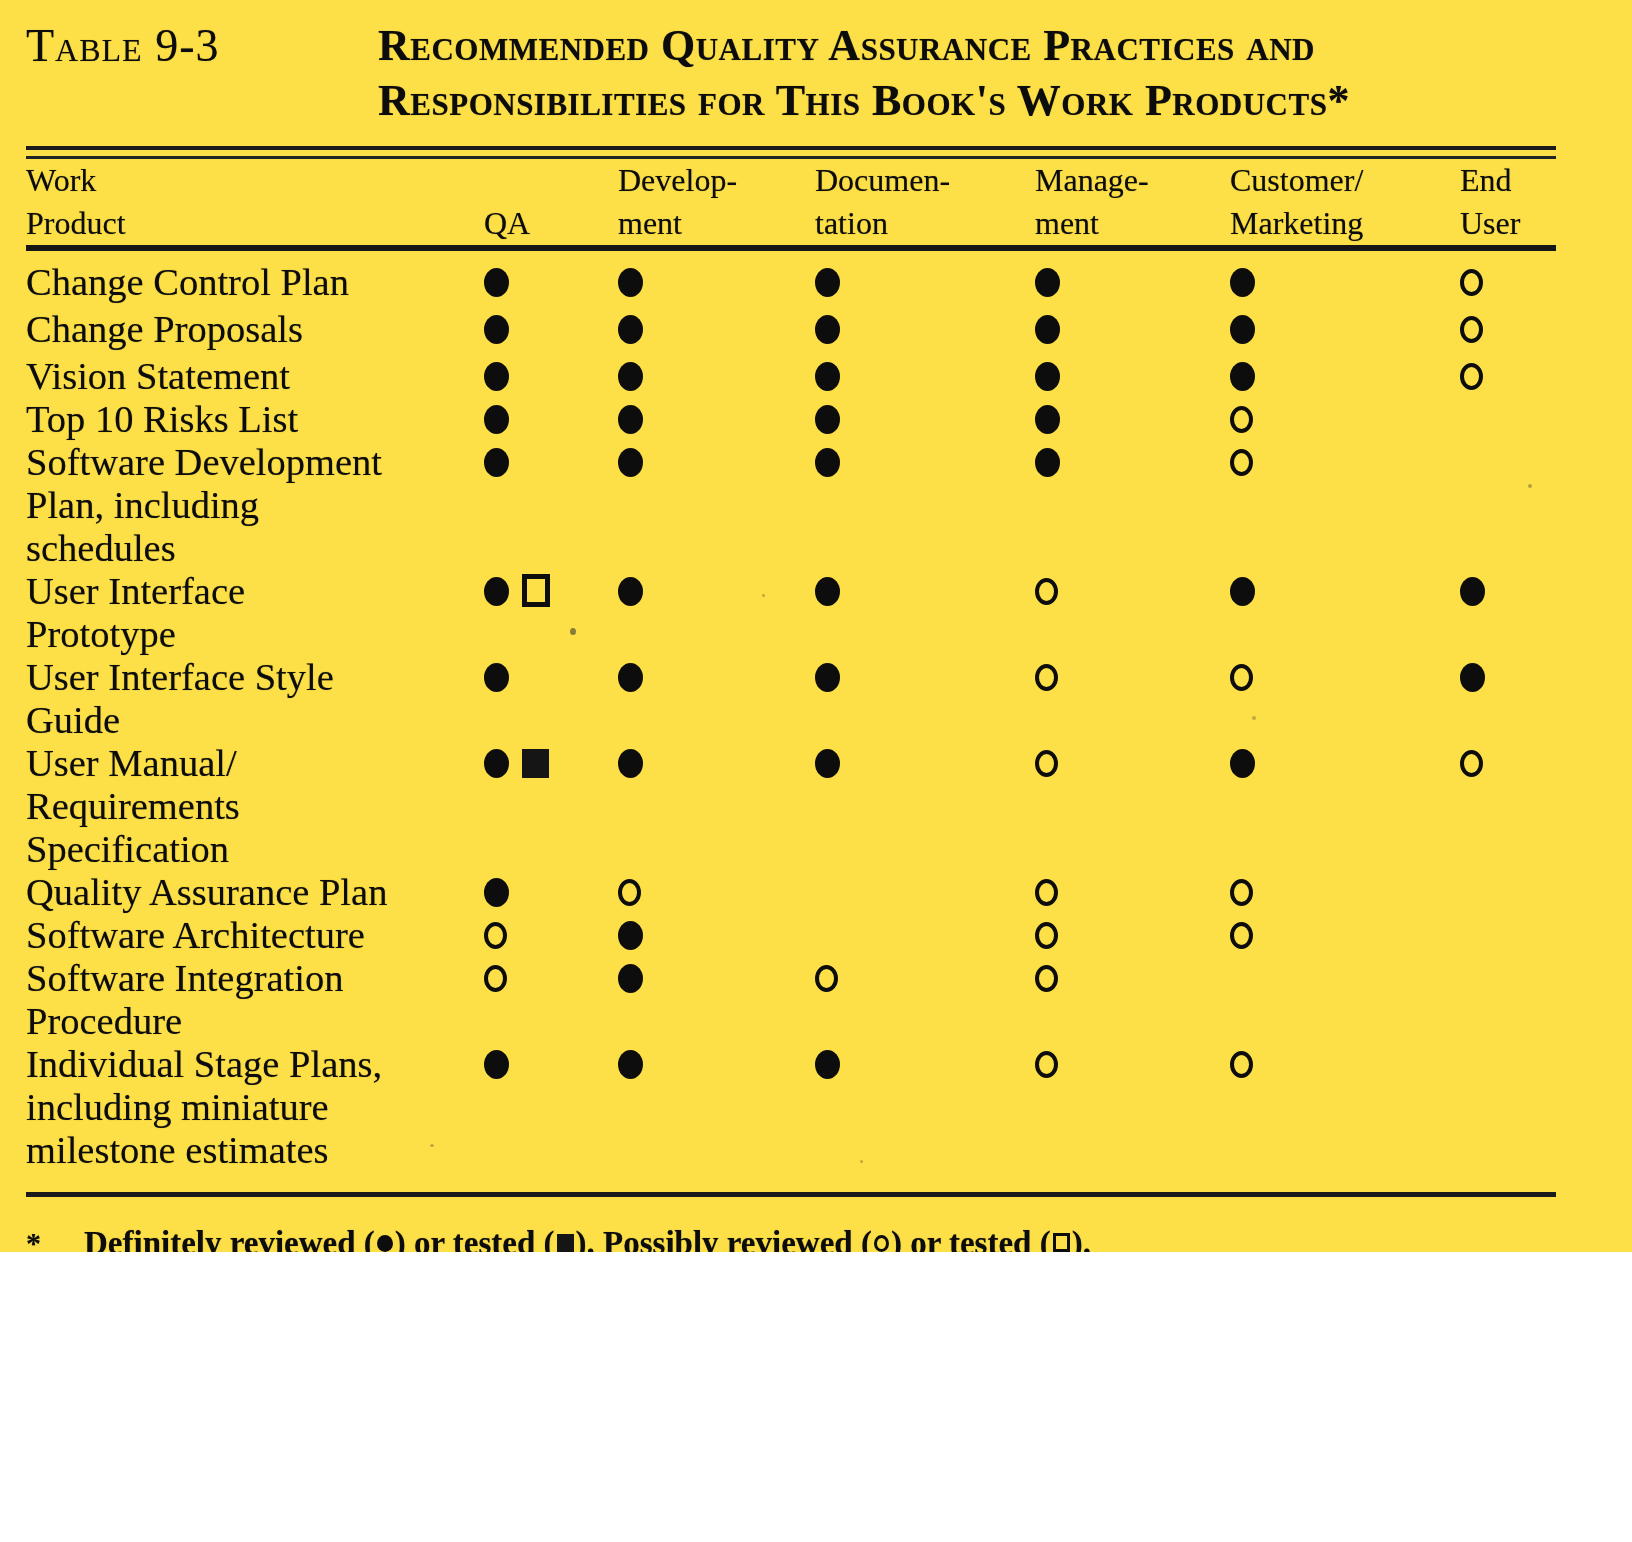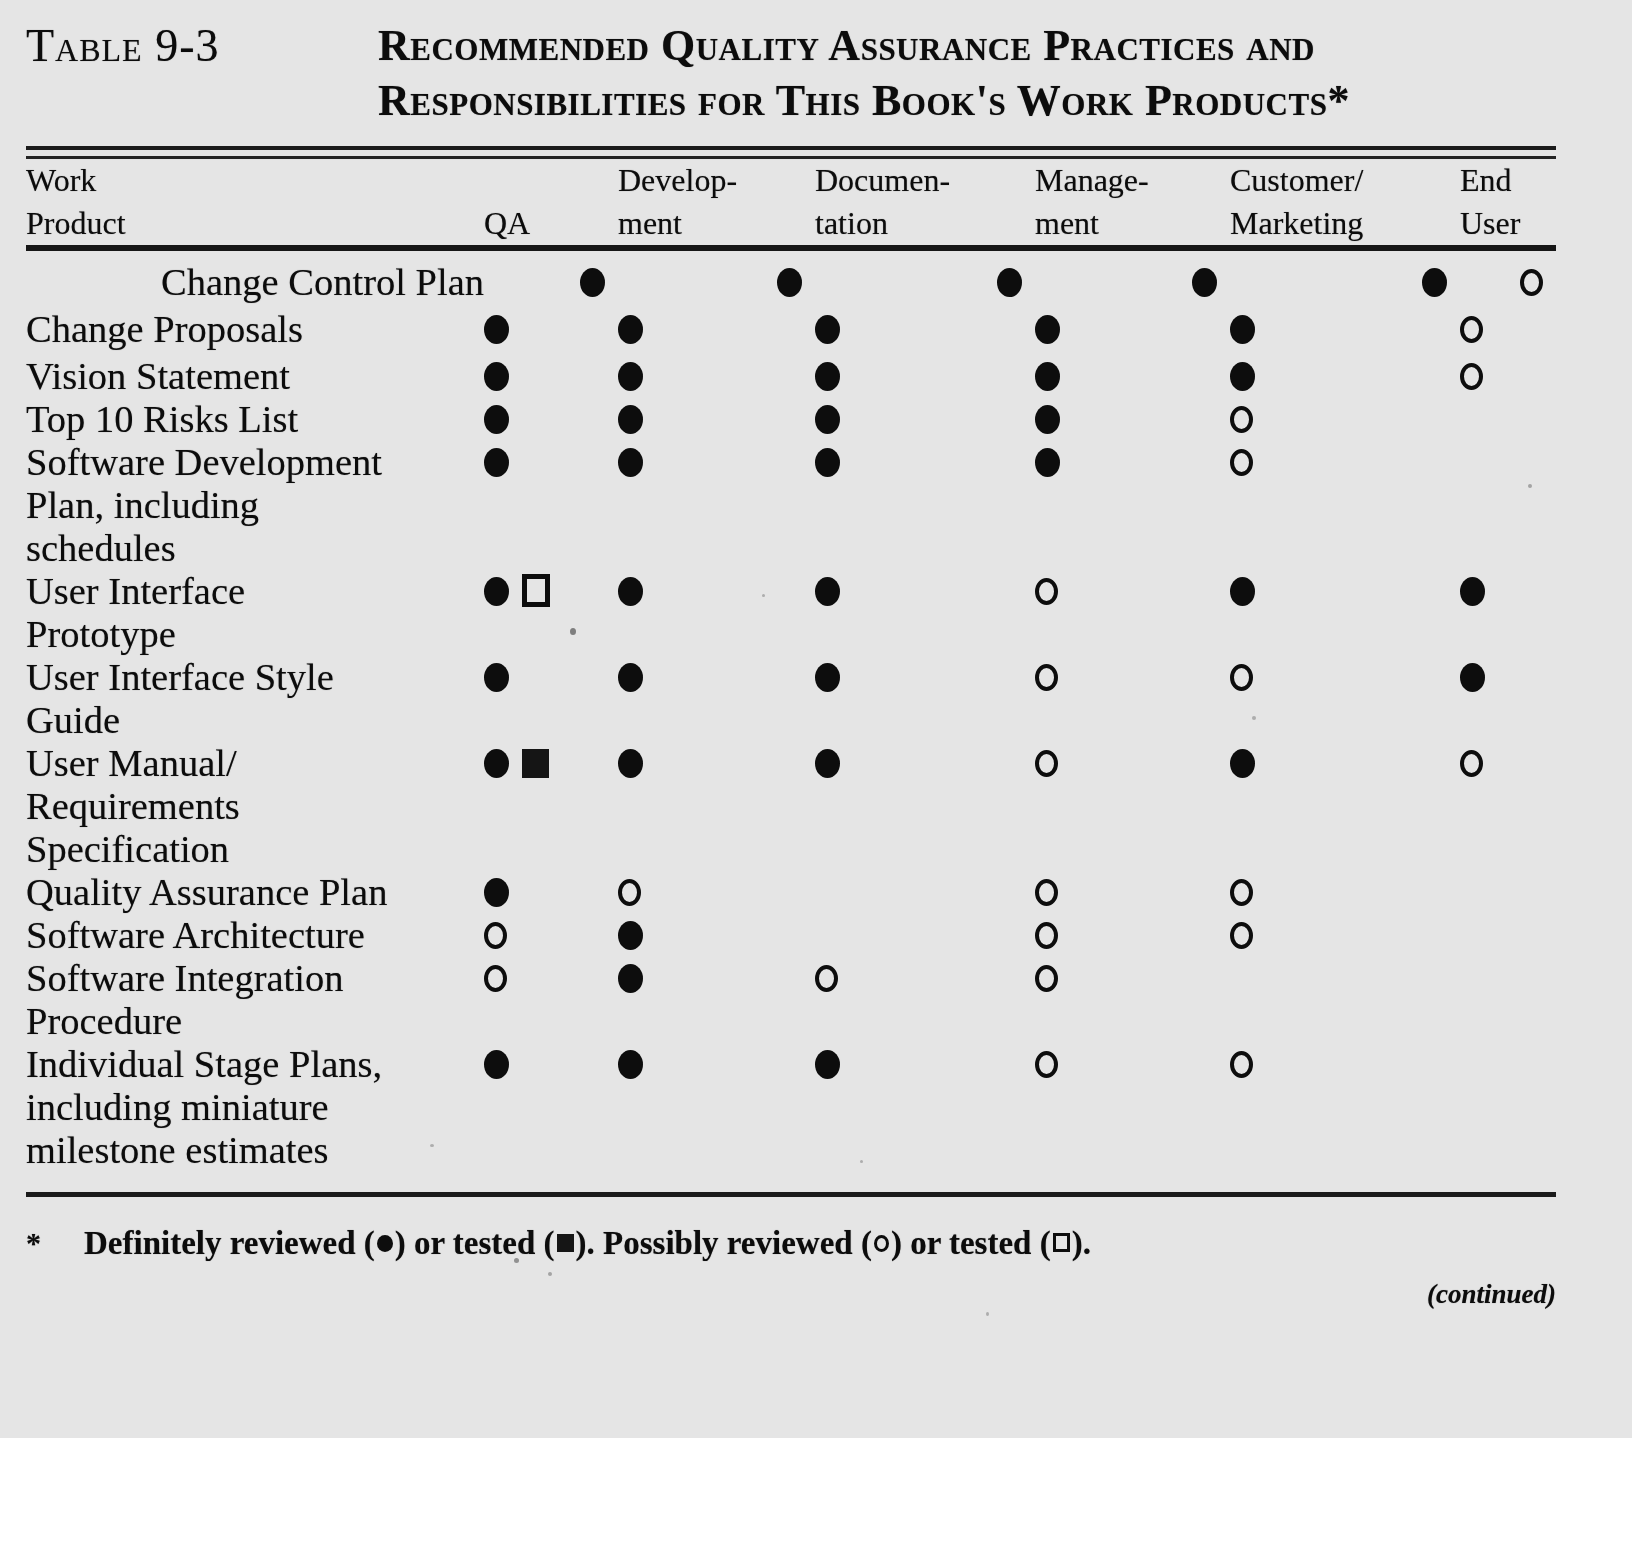--- a/index.html
+++ b/index.html
@@ -3,24 +3,24 @@
 <meta charset="utf-8">
 <style>
   html, body {
     margin: 0;
     padding: 0;
     background: #ffffff;
   }
   .page {
     position: relative;
     width: 1632px;
-    height: 1438px;
+    height: 1252px;
     box-sizing: border-box;
     padding: 18px 76px 0 26px;
-    background: #e5e5e5;
+    background: #fde047;
     font-family: "Liberation Serif", "DejaVu Serif", serif;
     color: #0c0c0c;
     overflow: hidden;
   }
   .scan-text { text-shadow: 0 0 1px rgba(10,10,10,0.45); }
 
   
   .caption-row { display: flex; align-items: flex-start; }
   .table-label {
     width: 352px;
@@ -63,21 +63,21 @@
     line-height: 43px;
     padding: 8px 0 9px 0;
     border-bottom: 6px solid #161616;
   }
   tbody td {
     vertical-align: top;
     font-size: 38.5px;
     line-height: 43px;
     padding: 0 0 13px 0;
   }
-  tbody tr:first-child td { padding-top: 10px; text-align: right; }
+  tbody tr:first-child td { padding-top: 10px; }
   tbody tr:nth-child(1) td, tbody tr:nth-child(2) td { padding-bottom: 4px; }
 
   
   .sym { display: inline-block; box-sizing: border-box; vertical-align: top; }
   td .sym { margin-top: 7px; margin-right: 13px; }
   .sym.dot  { width: 25px; height: 29px; background: #0d0d0d; border-radius: 50%; }
   .sym.circle { width: 23px; height: 27px; border: 4px solid #0d0d0d; border-radius: 50%; margin-top: 8px; }
   .sym.sqf  { width: 27px; height: 29px; background: #151515; }
   .sym.sqo  { width: 28px; height: 33px; border: 5px solid #0d0d0d; margin-top: 4px; }
 

